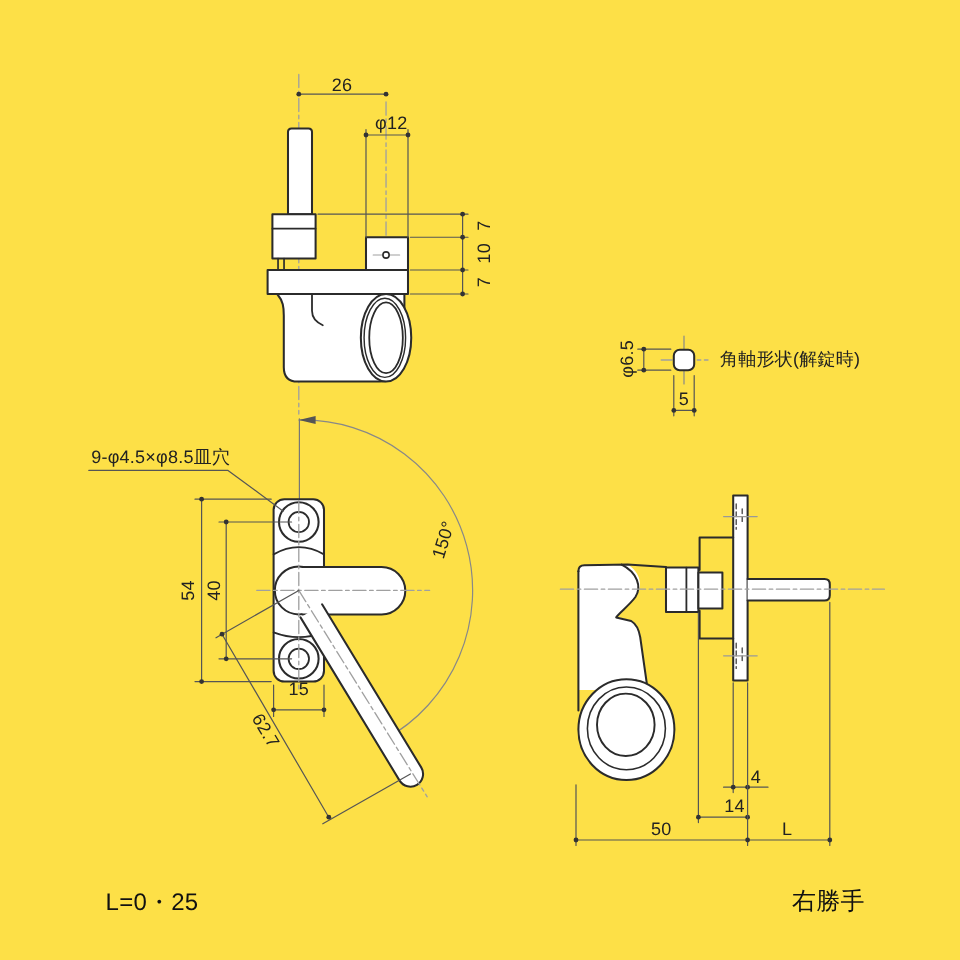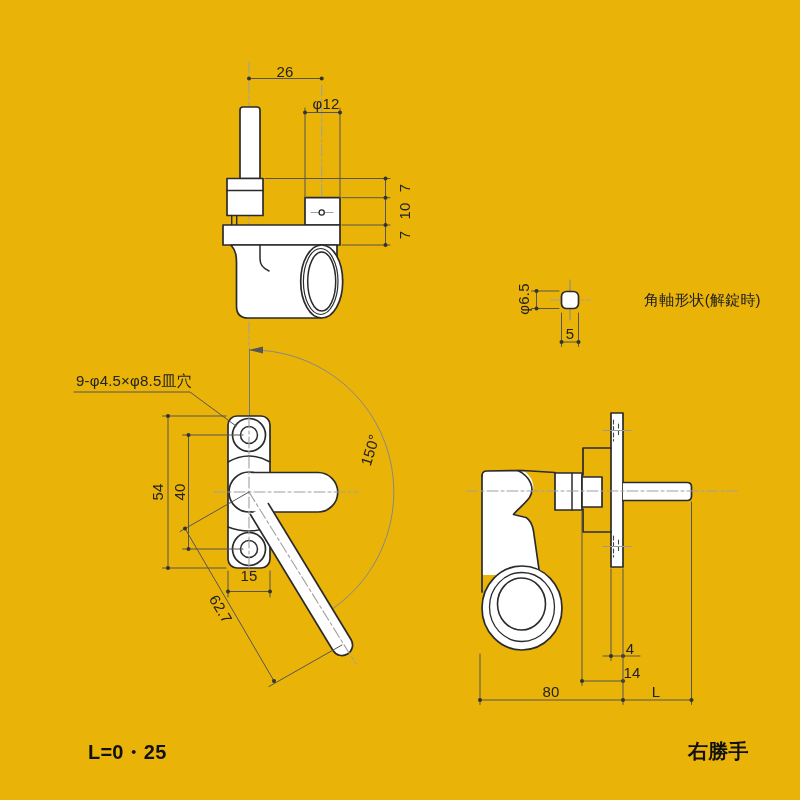--- a/index.html
+++ b/index.html
@@ -1,25 +1,25 @@
 <!DOCTYPE html>
 <html><head>
 <meta charset="utf-8">
 <style>
   html,body{margin:0;padding:0;background:#fff;}
-  .sheet{position:relative;width:800px;height:800px;background:#eab308;overflow:hidden;
+  .sheet{position:relative;width:800px;height:800px;background:#fde047;overflow:hidden;
          font-family:"Liberation Sans",sans-serif;}
   .sheet svg{position:absolute;left:0;top:0;}
   .lbl{position:absolute;transform:translate(-50%,-50%);font-size:15px;color:#222;
        white-space:nowrap;letter-spacing:0.2px;}
   .lbl.rotccw{transform:translate(-50%,-50%) rotate(-90deg);}
   .lbl.rot627{transform:translate(-50%,-50%) rotate(59deg);}
   .lbl.rot150{transform:translate(-50%,-50%) rotate(-73deg);}
   .lbl.anchorleft{transform:translate(0,-50%);}
-  .lbl.big{font-size:20px;color:#111;font-weight:bold;}
+  .lbl.big{font-size:20px;color:#111;}
 </style>
 </head>
 <body>
 
 <div class="sheet">
 
 <svg width="800" height="800" viewBox="0 0 800 800">
 
   <g fill="none" stroke-linecap="round" stroke-linejoin="round">
 
@@ -176,30 +176,30 @@
 </svg>
 
 <span class="lbl" style="left:285px;top:71px">26</span>
 <span class="lbl" style="left:326px;top:103px">φ12</span>
 <span class="lbl rotccw" style="left:404px;top:188px">7</span>
 <span class="lbl rotccw" style="left:404px;top:211px">10</span>
 <span class="lbl rotccw" style="left:404px;top:235px">7</span>
 
 <span class="lbl rotccw" style="left:523px;top:299px">φ6.5</span>
 <span class="lbl" style="left:570px;top:333px">5</span>
-<span class="lbl anchorleft" style="left:644px;top:300px">角軸形状(解錠時)</span>
+<span class="lbl anchorleft" style="left:600px;top:300px">角軸形状(解錠時)</span>
 
 <span class="lbl anchorleft" style="left:76px;top:381px">9-φ4.5×φ8.5皿穴</span>
 <span class="lbl rotccw" style="left:157px;top:492px">54</span>
 <span class="lbl rotccw" style="left:179px;top:492px">40</span>
 <span class="lbl" style="left:249px;top:575px">15</span>
 <span class="lbl rot627" style="left:221px;top:609px">62.7</span>
 <span class="lbl rot150" style="left:370px;top:450px">150°</span>
 
 <span class="lbl" style="left:630px;top:648px">4</span>
-<span class="lbl" style="left:632px;top:672px">14</span>
-<span class="lbl" style="left:551px;top:691px">80</span>
+<span class="lbl" style="left:612px;top:672px">14</span>
+<span class="lbl" style="left:551px;top:691px">50</span>
 <span class="lbl" style="left:656px;top:691px">L</span>
 
 <span class="lbl big anchorleft" style="left:88px;top:752px">L=0・25</span>
-<span class="lbl big anchorleft" style="left:688px;top:751px">右勝手</span>
+<span class="lbl big anchorleft" style="left:660px;top:751px">右勝手</span>
 
 </div>
 
 </body></html>

